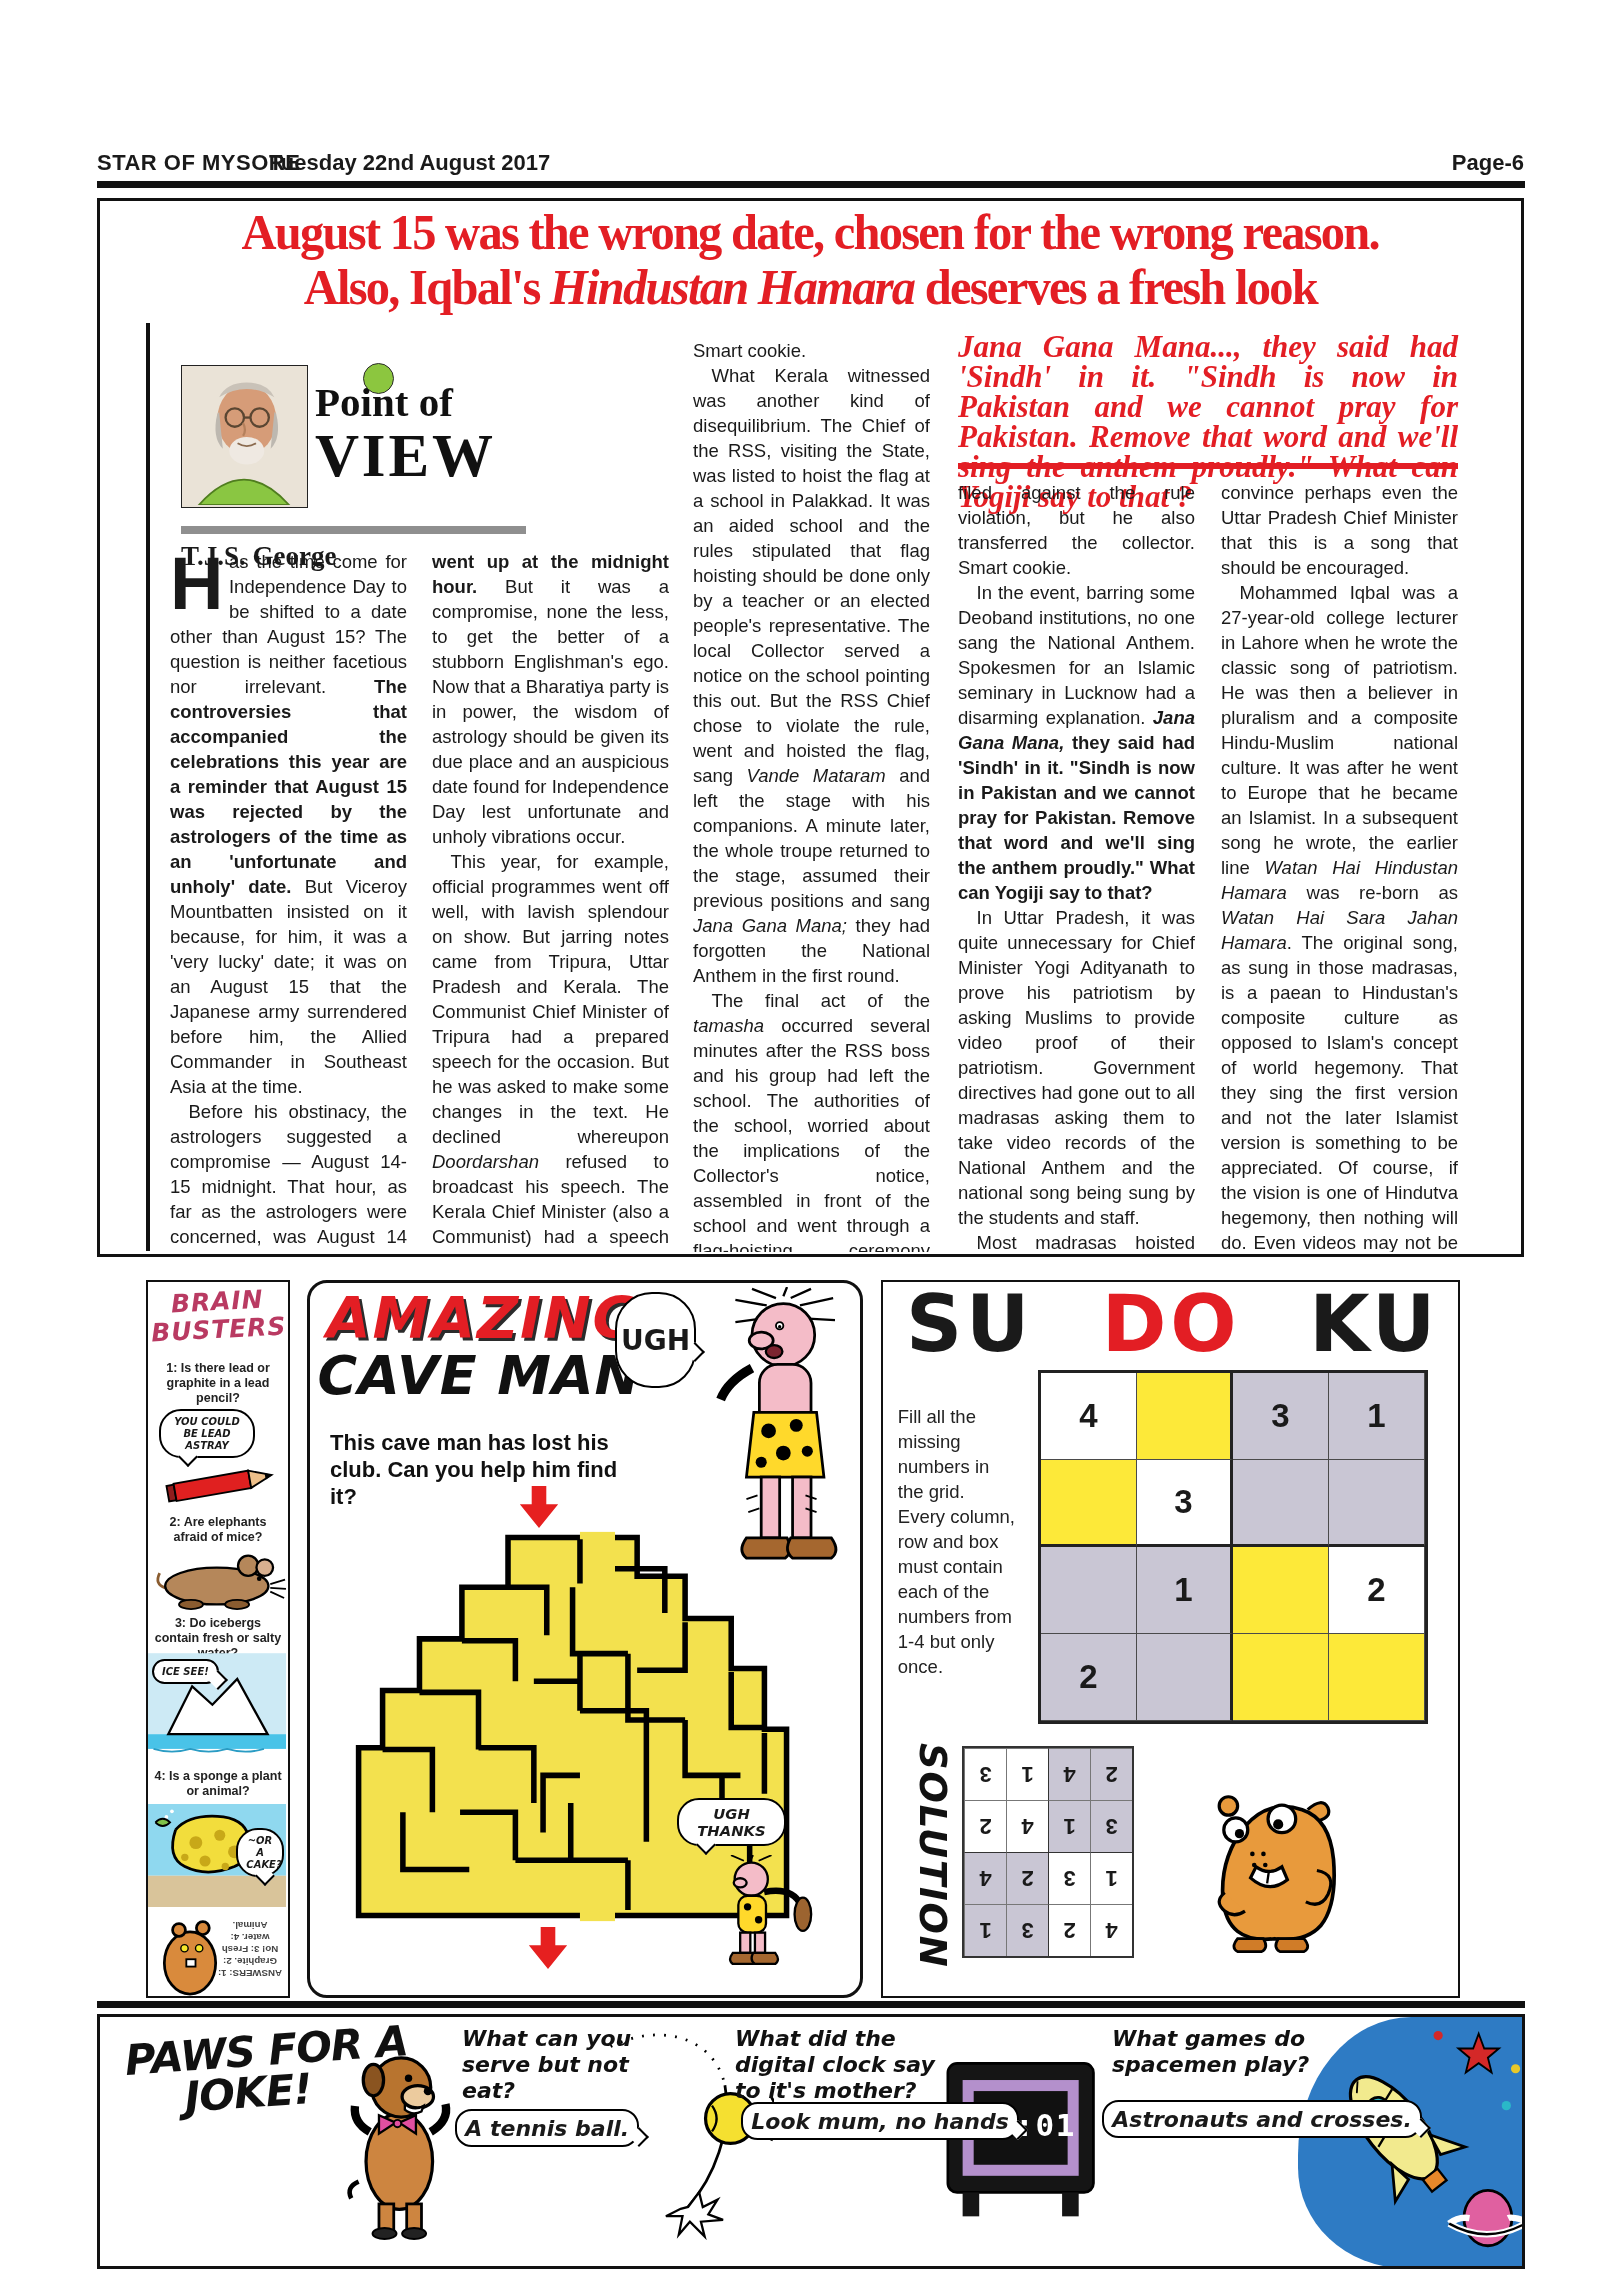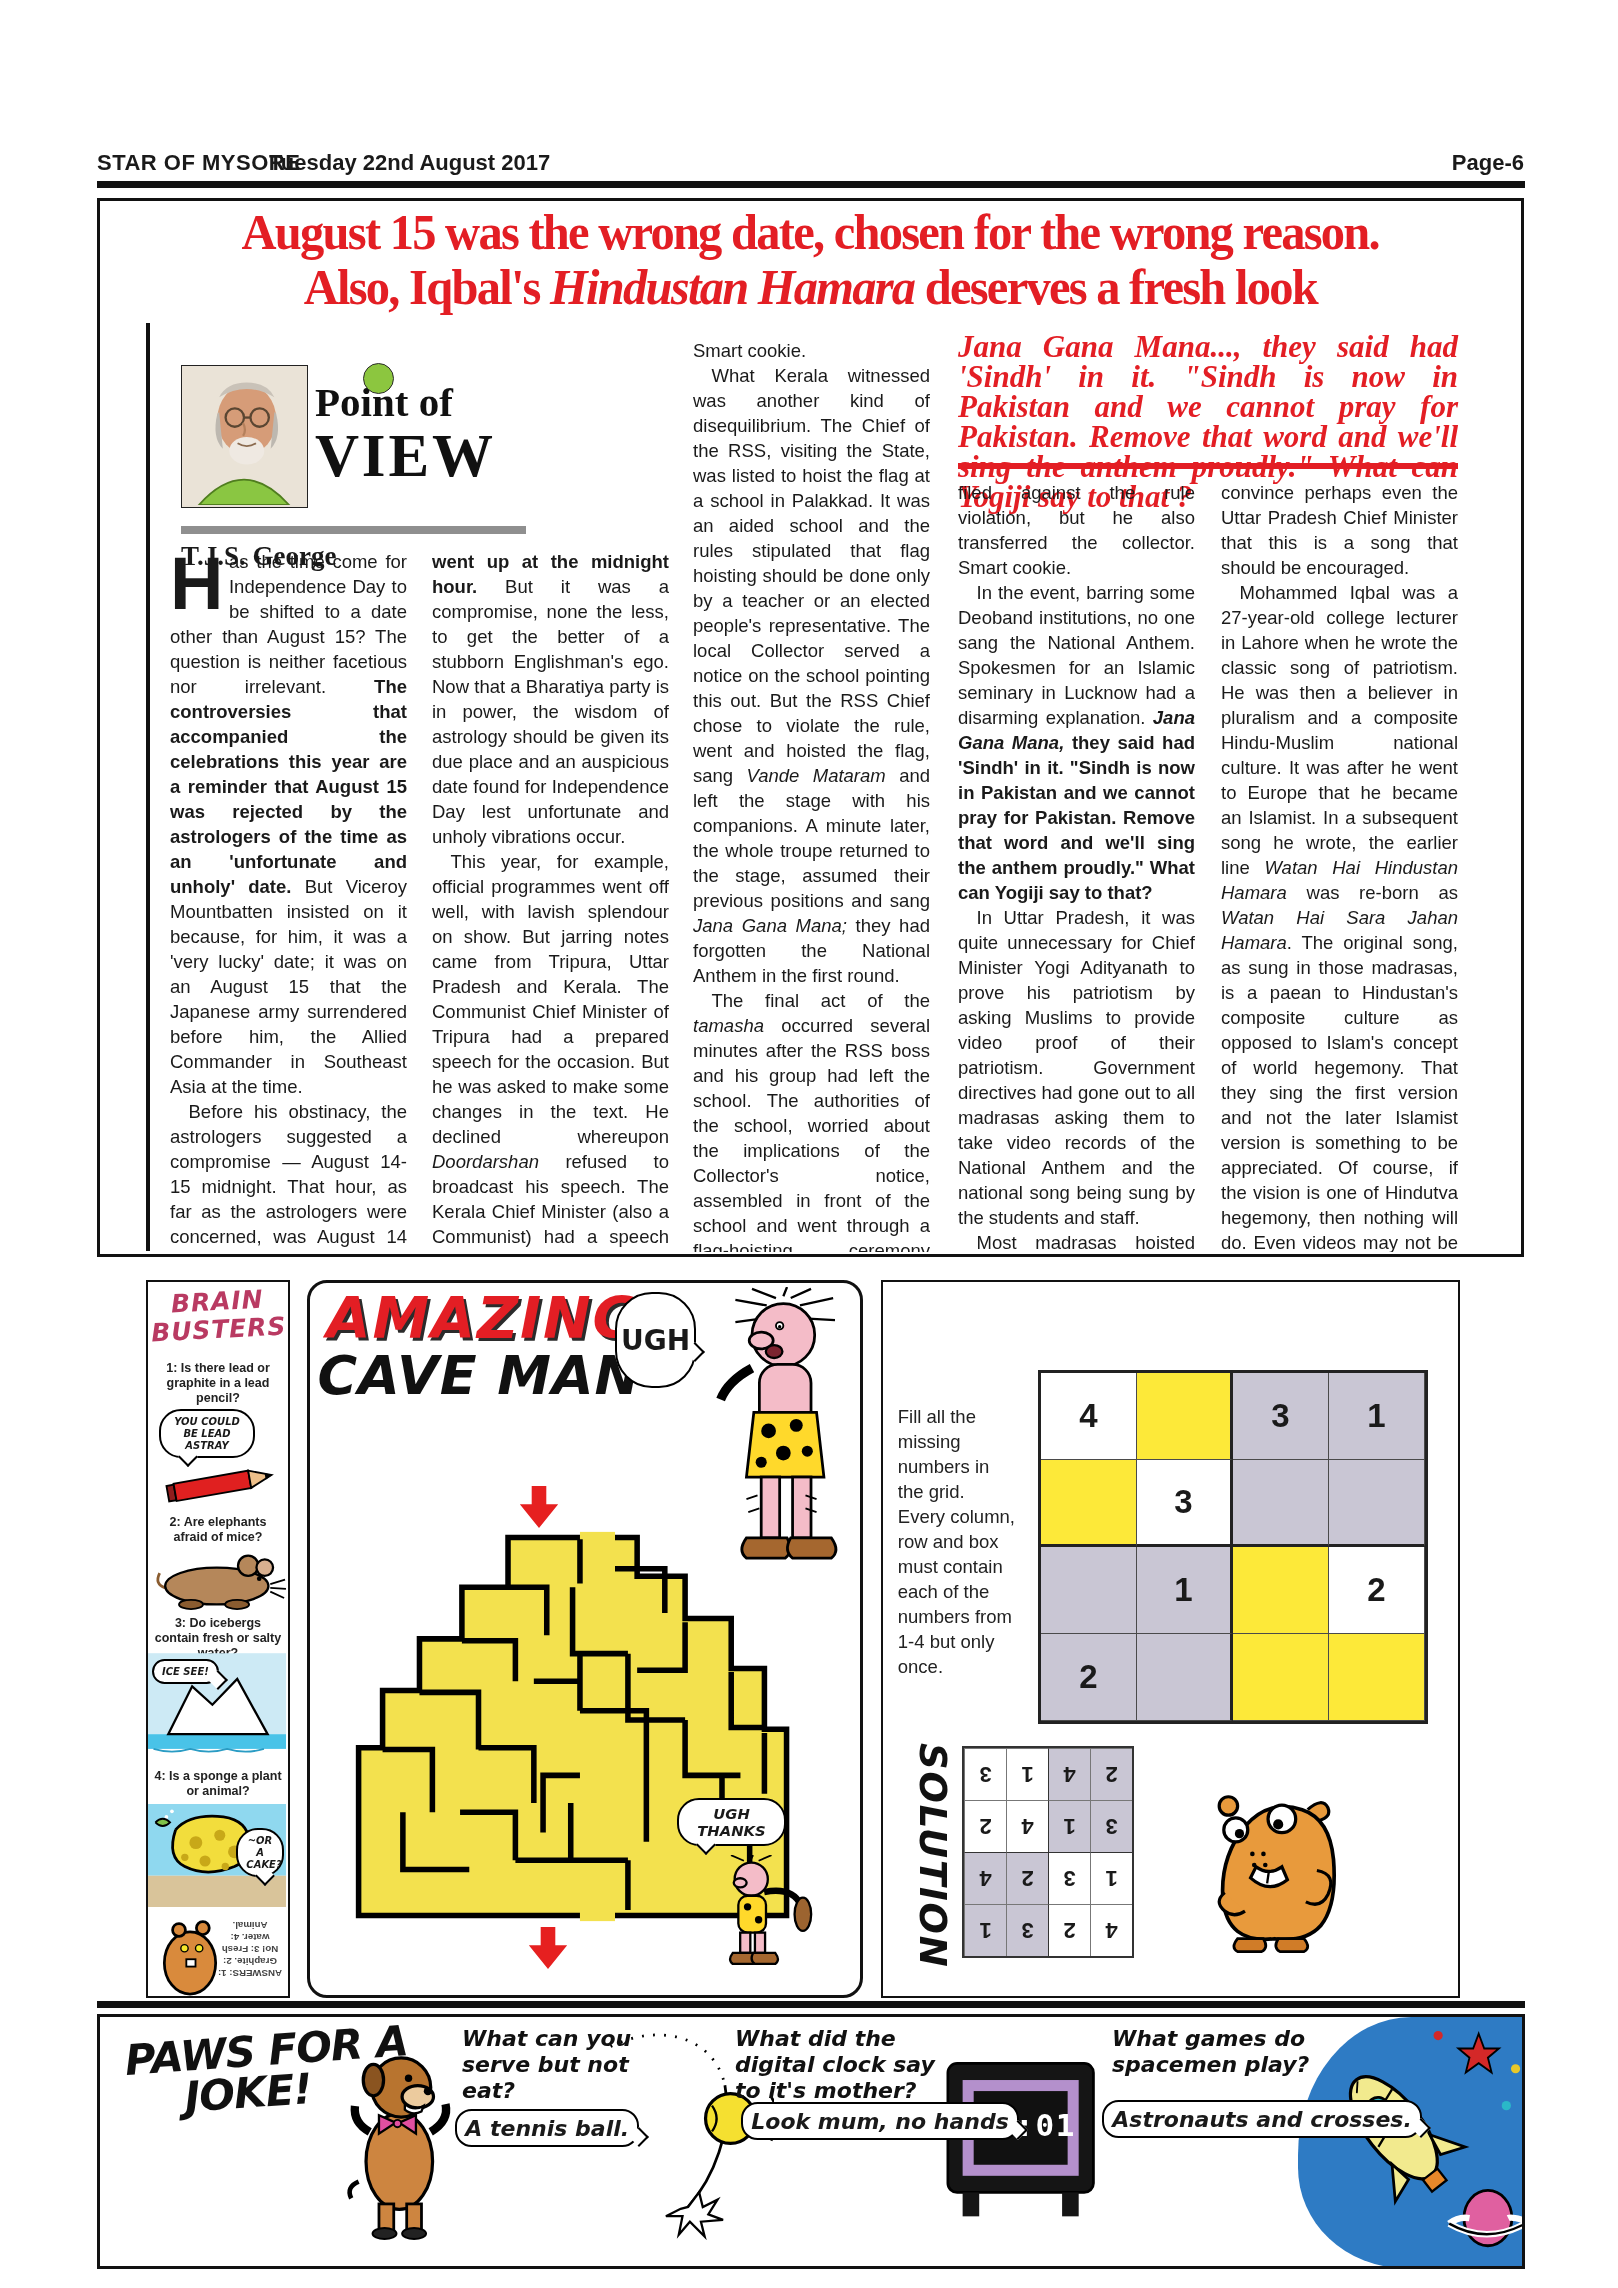--- a/index.html
+++ b/index.html
@@ -262,20 +262,21 @@
         <circle cx="88" cy="180" r="8" fill="#000" stroke="none"></circle>
           <circle cx="114" cy="178" r="6" fill="#000" stroke="none"></circle>
         <circle cx="64" cy="190" r="6" fill="#000" stroke="none"></circle>
         <rect x="64" y="206" width="20" height="66" fill="#f4bcc8" stroke-width="3"></rect>
         <rect x="98" y="206" width="20" height="66" fill="#f4bcc8" stroke-width="3"></rect>
         <path d="M48 272 h44 q8 14 -2 22 h-42 q-10 -8 0 -22 z" fill="#a5672f" stroke-width="3"></path>
         <path d="M96 272 h44 q10 14 0 22 h-42 q-10 -8 -2 -22 z" fill="#a5672f" stroke-width="3"></path>
         <path d="M60 226 l-12 4 M62 240 l-12 4 M112 226 l12 4 M112 240 l12 4" stroke-width="2"></path>
       </g>
     </svg>
+    <div class="abs cm-instruction">This cave man has lost his club. Can you help him find it?</div>
     <svg class="abs" style="left:208px;top:203px;" width="42" height="42" viewBox="0 0 46 46">
       <path d="M15 0 h16 v20 h13 L23 46 L2 20 h13 z" fill="#e62020"></path>
     </svg>
     <svg class="abs" style="left:32px;top:245px;" width="463" height="397" viewBox="0 0 502 430">
       <path d="M180 10 H320 V52 H372 V98 H422 V152 H458 V218 H482 V420 H18 V238 H44 V176 H84 V120 H130 V64 H180 Z" fill="#f3e14e" stroke="#000" stroke-width="6"></path>
       <rect x="258" y="4" width="38" height="12" fill="#f3e14e"></rect>
       <rect x="258" y="414" width="38" height="12" fill="#f3e14e"></rect>
       <path fill="none" stroke="#000" stroke-width="6" d="
         M258 12 V60 M296 44 H350 V92 M180 64 H222 V116 M130 122 H188 V166
         M372 102 V154 H320 M84 178 H148 V240 M250 64 V136 H310 M258 136 V198
@@ -300,20 +301,25 @@
         <path d="M28 106 h24 q4 8 -2 12 h-22 q-6 -4 0 -12 z" fill="#a5672f" stroke-width="2.5"></path>
         <path d="M50 106 h24 q6 8 0 12 h-22 q-6 -4 -2 -12 z" fill="#a5672f" stroke-width="2.5"></path>
       </g>
     </svg>
     <svg class="abs" style="left:217px;top:644px;" width="42" height="42" viewBox="0 0 46 46">
       <path d="M15 0 h16 v20 h13 L23 46 L2 20 h13 z" fill="#e62020"></path>
     </svg>
   </section>
 
   <section class="abs su-box">
+    <div class="abs su-title" id="sudoku-title">
+        <span style="color: rgb(26, 26, 26);">SU</span>
+        <span style="color: rgb(227, 30, 36);">DO</span>
+        <span style="color: rgb(26, 26, 26);">KU</span>
+      </div>
     <div class="abs su-instr">Fill all the missing numbers in the grid. Every column, row and box must contain each of the numbers from 1-4 but only once.</div>
     <div class="abs su-grid" id="sudoku-grid">
         <div class="su-cell bg-w">4</div>
         <div class="su-cell bg-y thick-r"></div>
         <div class="su-cell bg-g">3</div>
         <div class="su-cell bg-g">1</div>
         <div class="su-cell bg-y thick-b"></div>
         <div class="su-cell bg-w thick-r thick-b">3</div>
         <div class="su-cell bg-g thick-b"></div>
         <div class="su-cell bg-g thick-b"></div>

